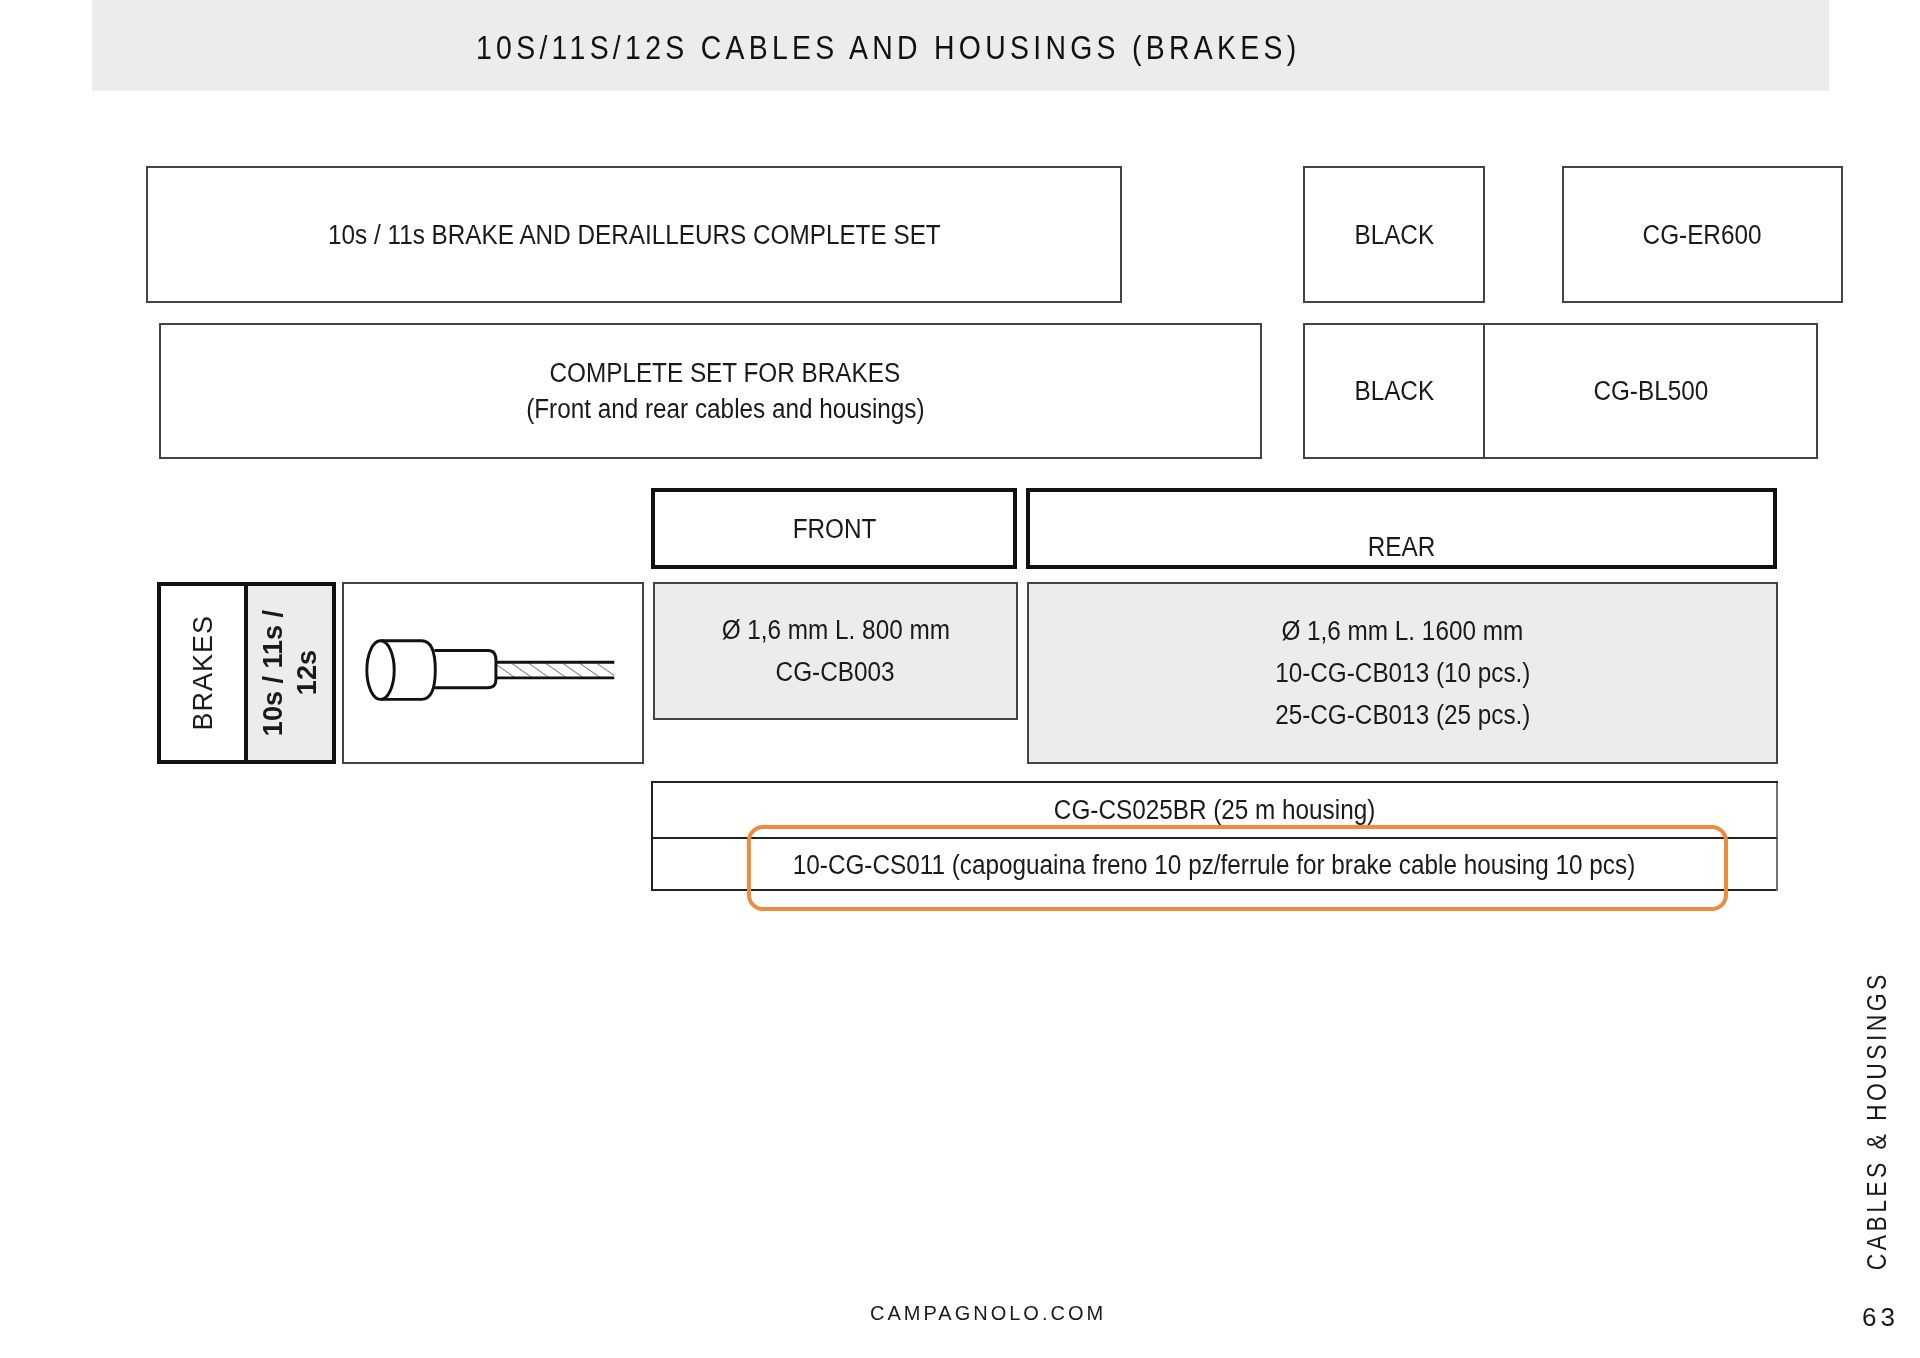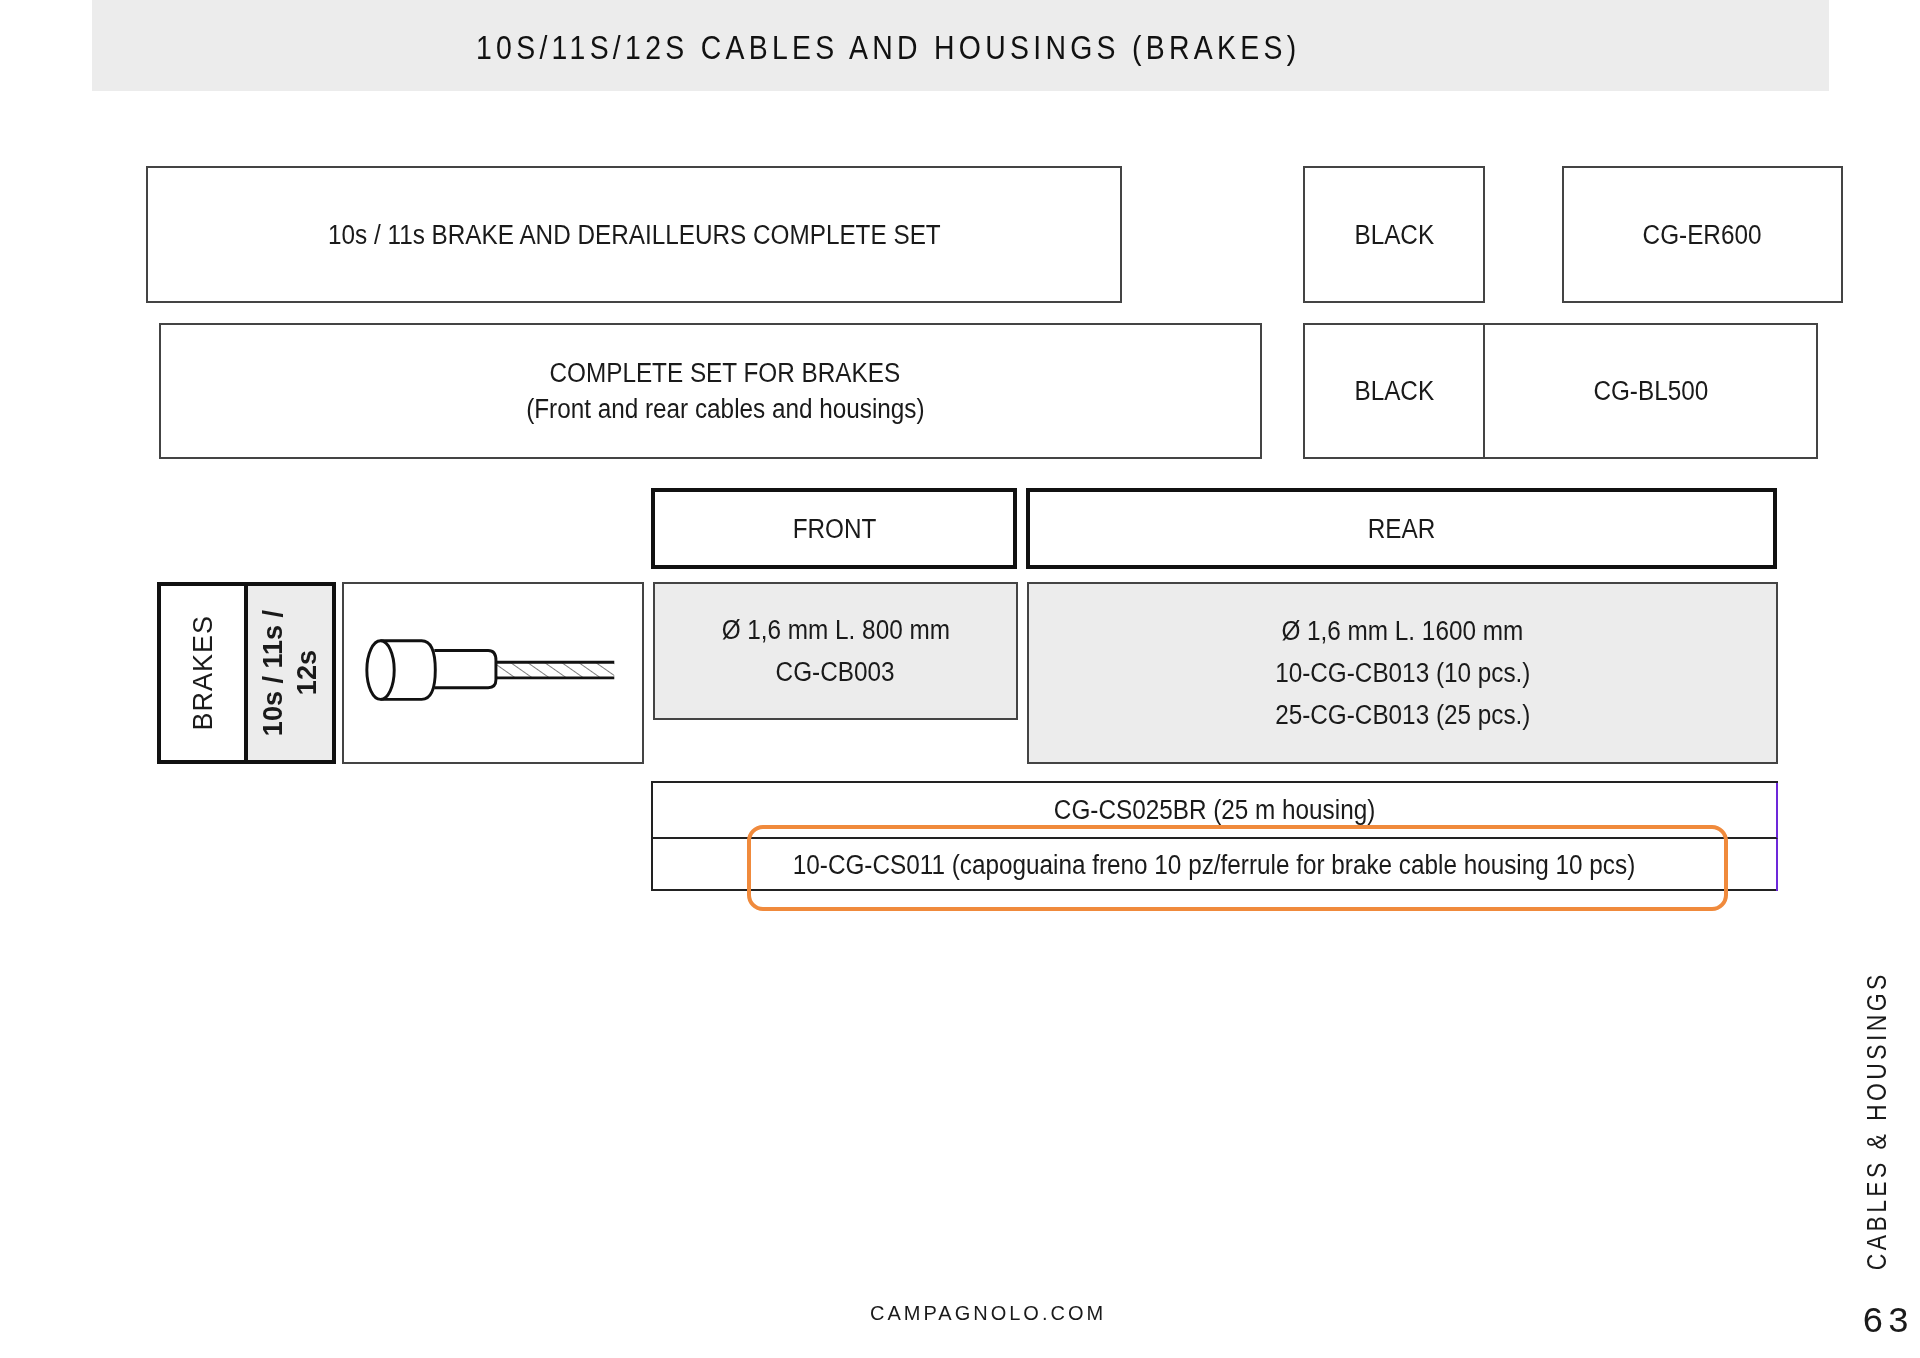--- a/index.html
+++ b/index.html
@@ -10,26 +10,26 @@
   .page-title { left:476px; top:28px; width:860px; height:40px; font-size:33px; letter-spacing:5px;
                 white-space:nowrap; transform:scaleX(0.86); transform-origin:left center; line-height:40px; color:#111; }
   .box { border:2px solid #444; display:flex; align-items:center; justify-content:center; text-align:center;
          font-size:27px; line-height:36px; flex-direction:column; }
   .box.thick { border:4px solid #111; }
   .box.grey { background:#ececec; }
   .cond { display:inline-block; transform:scaleX(0.9); white-space:nowrap; }
   .vert { writing-mode:vertical-rl; transform:rotate(180deg); }
   .brakes-label { font-size:27px; letter-spacing:1px; }
   .speed-label { font-size:27px; font-weight:bold; line-height:34px; }
-  .housing-row { border-left:2px solid #222; border-right:2px solid #6d28d9; display:flex; align-items:center;
+  .housing-row { border-left:2px solid #222; border-right:2px solid #737373; display:flex; align-items:center;
                  justify-content:center; font-size:27px; white-space:nowrap; }
   .highlight { border:4px solid #f08a3c; border-radius:16px; }
   .side-tab { left:1860px; top:1008px; width:34px; height:226px; font-size:27px; letter-spacing:4px;
               display:flex; align-items:center; justify-content:center; white-space:nowrap; }
-  .page-num { left:1862px; top:1302px; width:34px; height:32px; font-size:36px; letter-spacing:4px; text-align:left;font-family:Liberation Mono, monospace; }
+  .page-num { left:1862px; top:1302px; width:34px; height:32px; font-size:26px; letter-spacing:4px; text-align:left; }
   .footer-site { left:870px; top:1302px; width:182px; height:24px; font-size:20px; letter-spacing:3px;
                  text-align:right; white-space:nowrap; }
 </style>
 </head>
 <body>
 
 <div class="abs header-band"></div>
 <div class="abs page-title">10S/11S/12S  CABLES AND HOUSINGS (BRAKES)</div>
 
 <div class="abs box" style="left:146px;top:166px;width:976px;height:137px;">
@@ -49,21 +49,21 @@
 <div class="abs box" style="left:1303px;top:323px;width:182px;height:136px;">
   <span class="cond">BLACK</span>
 </div>
 <div class="abs box" style="left:1483px;top:323px;width:335px;height:136px;">
   <span class="cond">CG-BL500</span>
 </div>
 
 <div class="abs box thick" style="left:651px;top:488px;width:366px;height:81px;">
   <span class="cond">FRONT</span>
 </div>
-<div class="abs box thick" style="left:1026px;top:488px;width:751px;height:81px;">
+<div class="abs box thick" style="left:1026px;top:488px;width:751px;height:81px;justify-content:flex-end;">
   <span class="cond">REAR</span>
 </div>
 
 <div class="abs box thick" style="left:157px;top:582px;width:91px;height:182px;">
   <span class="vert brakes-label">BRAKES</span>
 </div>
 <div class="abs box thick grey" style="left:244px;top:582px;width:92px;height:182px;flex-direction:row;">
   <div class="vert speed-label" style="display:flex;flex-direction:column;align-items:center;">
     <span>10s / 11s /</span>
     <span>12s</span>

